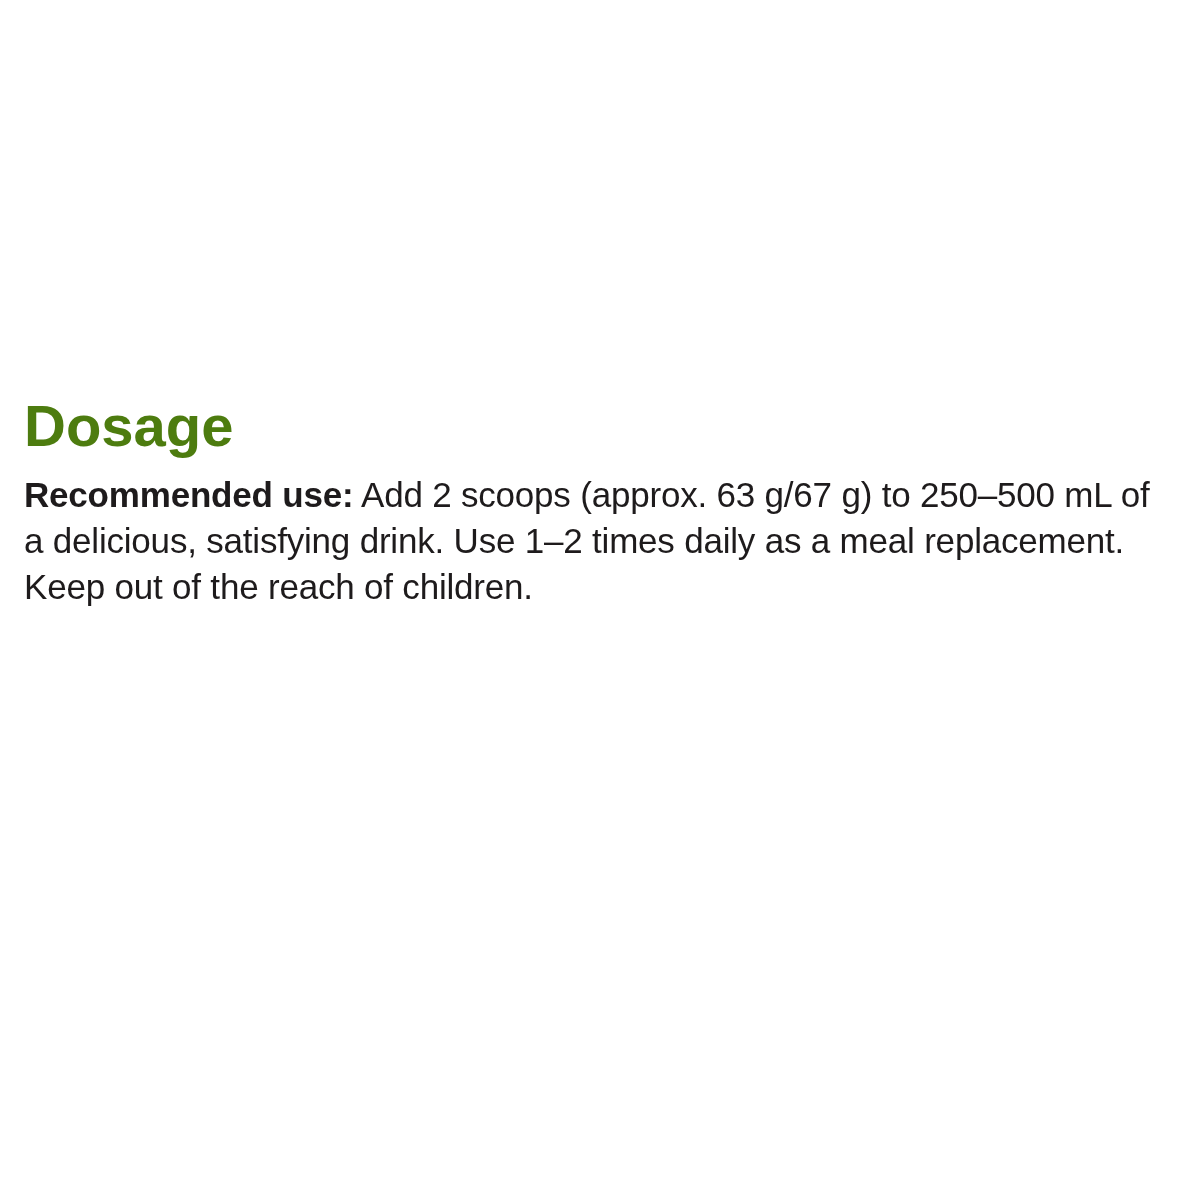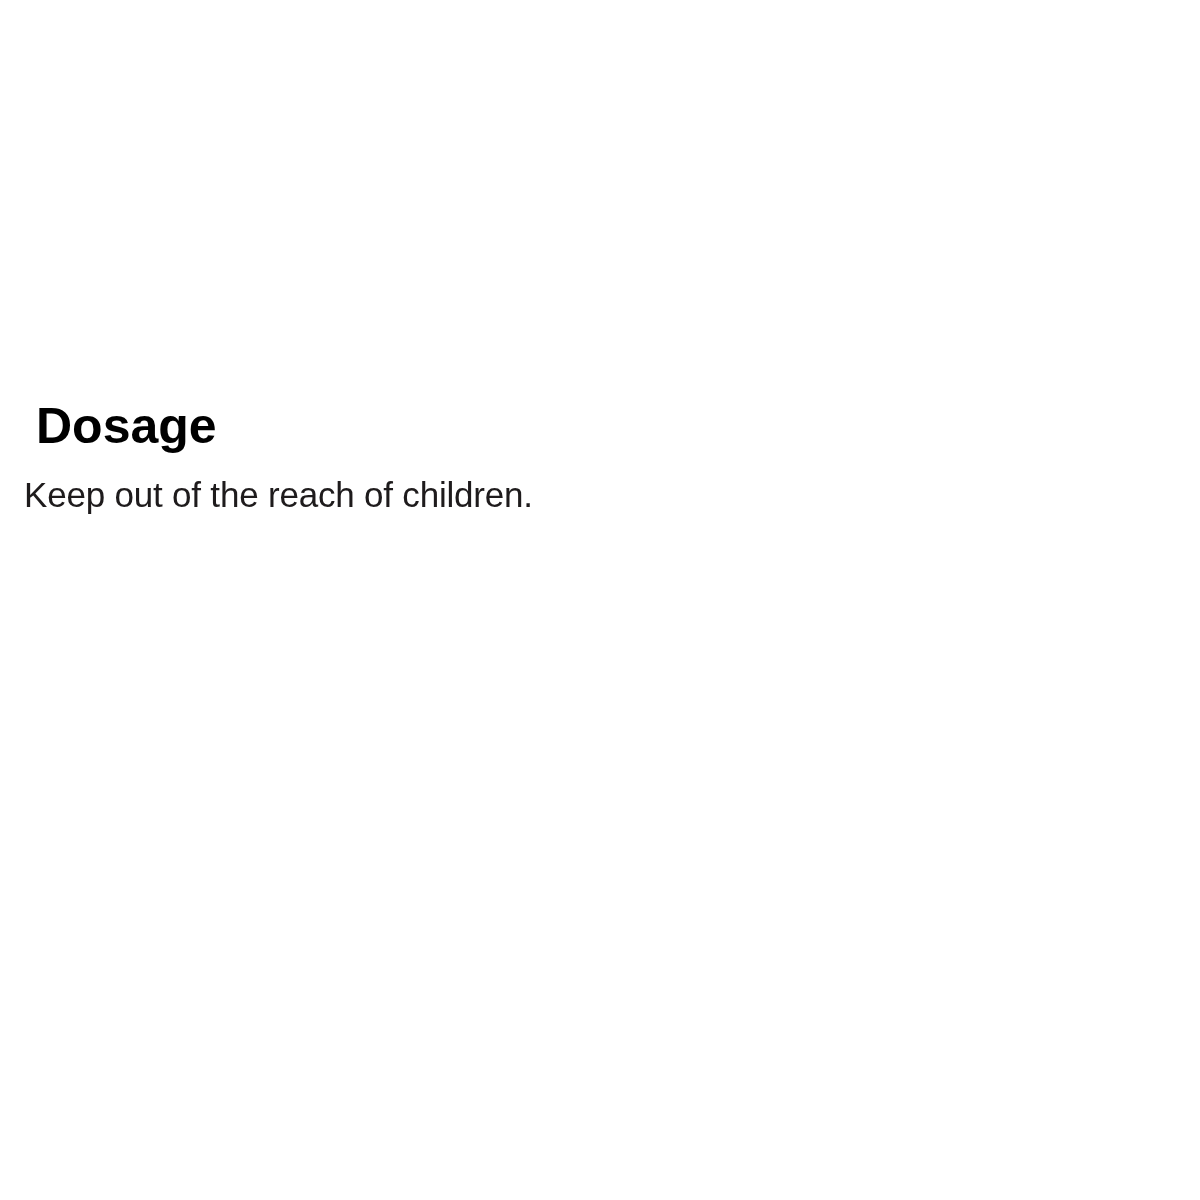--- a/index.html
+++ b/index.html
@@ -14,63 +14,64 @@
     position: relative;
     font-family: "Liberation Sans", "DejaVu Sans", sans-serif;
   }
   .label-panel {
     position: absolute;
     left: 24px;
     top: 0;
     width: 1160px;
   }
   .section-heading {
-    font-size: 50px;
+    font-size: 58px;
     line-height: 50px;
     font-weight: 700;
-    color: #000000;
+    color: #4d7c0f;
     letter-spacing: 0;
-    margin: 12px;
+    margin: 0;
   }
   .heading-dosage {
     margin-top: 401px;
   }
   .heading-cautions {
     margin-top: 57px;
   }
   .body-paragraph {
     margin: 0;
     font-size: 35px;
     line-height: 46px;
     font-weight: 400;
     color: #1e1b1c;
     letter-spacing: -0.2px;
   }
   .paragraph-dosage {
     margin-top: 21px;
   }
   .paragraph-cautions {
-    margin-top: 21px;
   }
   .line {
     display: block;
     white-space: pre;
   }
   .bold-lead {
     font-weight: 700;
   }
 </style>
 </head>
 <body>
 
 <main class="label-panel">
 
   <h1 class="section-heading heading-dosage">Dosage</h1>
 
   <p class="body-paragraph paragraph-dosage">
+    <span class="line"><strong class="bold-lead">Recommended use:</strong><span> Add 2 scoops (approx. 63 g/67 g) to 250–500 mL of</span></span>
+    <span class="line">a delicious, satisfying drink. Use 1–2 times daily as a meal replacement.</span>
   </p>
 
 
   <p class="body-paragraph paragraph-cautions">
     <span class="line">Keep out of the reach of children.</span>
   </p>
 
 </main>
 
 </body></html>

